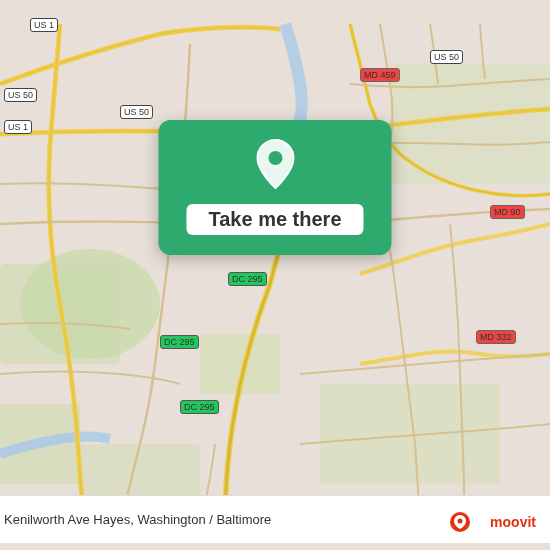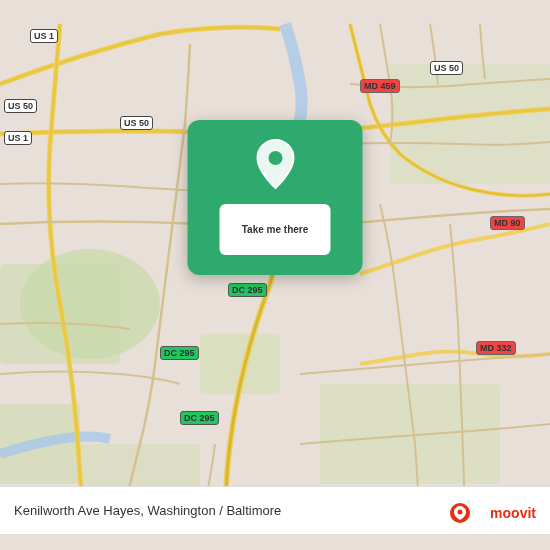--- a/index.html
+++ b/index.html
@@ -17,23 +17,23 @@
     .map-bg {
       width: 100%;
       height: 100%;
       position: absolute;
       top: 0; left: 0;
     }
 
     
     .bottom-bar {
       position: absolute;
-      bottom: 16px; left: 0; right: 0;
+      bottom: 7px; left: 0; right: 0;
       background: white;
-      padding: 10px 14px;
+      padding: 10px 4px;
       height: 48px;
       display: flex;
       align-items: center;
       z-index: 10;
       border-top: 1px solid #ddd;
     }
 
     .bottom-bar-address {
       font-size: 13px;
       color: #333;
@@ -79,22 +79,22 @@
 
     .pin-icon-wrap {
       margin-bottom: 10px;
     }
 
     .btn-take-me {
       background: white;
       color: #333;
       border: none;
       border-radius: 6px;
-      padding: 20px 22px;
-      font-size: 10px;
+      padding: 4px 22px;
+      font-size: 20px;
       font-weight: 600;
       cursor: pointer;
       white-space: nowrap;
     }
 
     
     .osm-attr {
       position: absolute;
       bottom: 54px;
       left: 6px;
@@ -106,25 +106,24 @@
       z-index: 10;
     }
 
     
     .road-label {
       position: absolute;
       background: white;
       border: 1.5px solid #888;
       border-radius: 3px;
       font-size: 9px;
-      font-weight: bold;
+      font-weight: normal;
       padding: 1px 3px;
       color: #333;
       z-index: 5;
-      margin-top: 11px;
     }
     .road-label.us { background: #fff; border-color: #444; }
     .road-label.md { background: #ef4444; border-color: #666; }
     .road-label.dc { background: #22c55e; border-color: #555; }
   </style>
 </head>
 <body>
 
 <div id="map-container">
 

